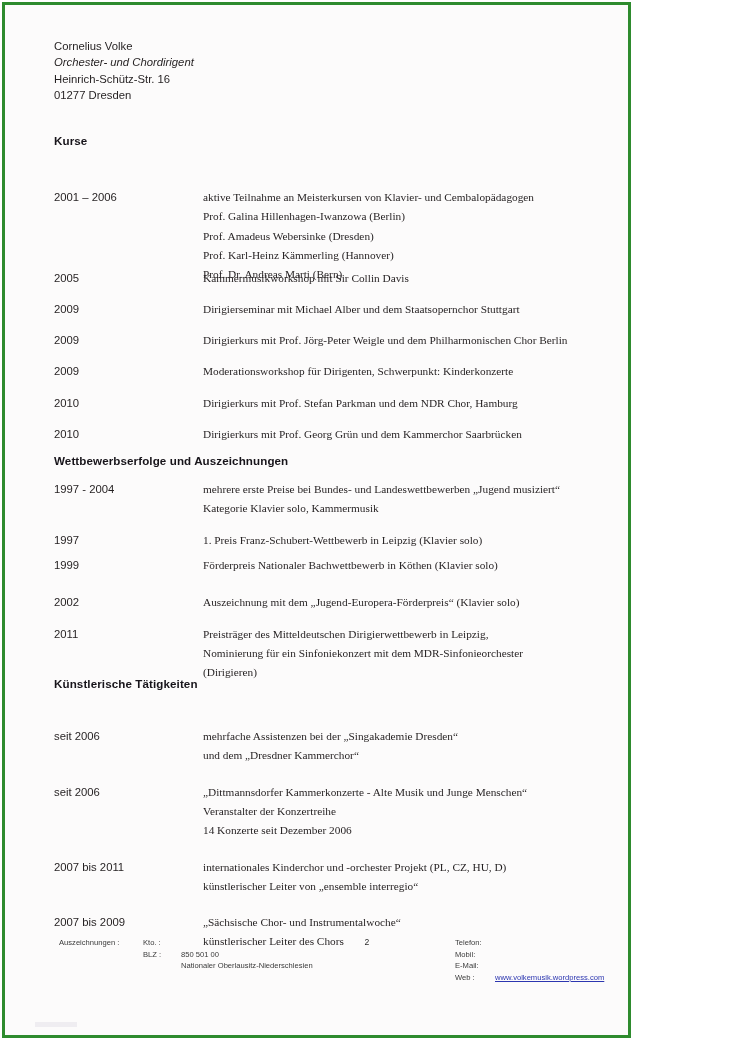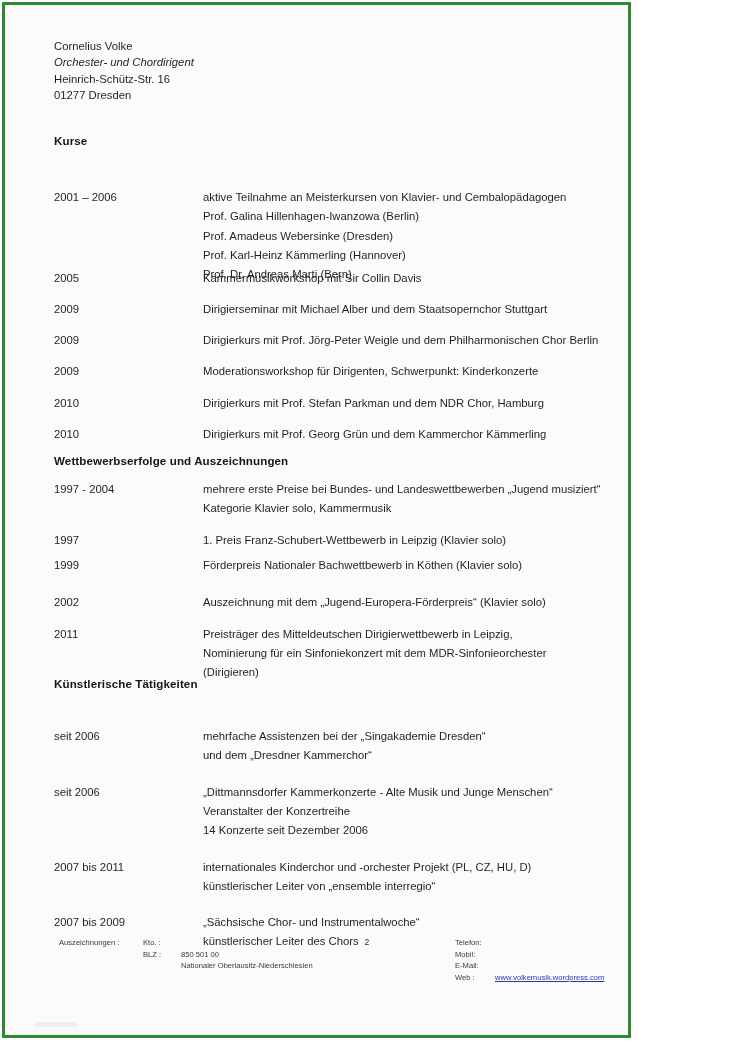--- a/index.html
+++ b/index.html
@@ -72,20 +72,21 @@
   }
   .entry .date {
     position: absolute;
     left: 0;
     top: 0;
     width: 140px;
     white-space: nowrap;
   }
   .entry .body {
     margin-left: 149px;
+    font-family: Liberation Serif, serif;
   }
   .entry .body div {
     white-space: nowrap;
   }
 
   
   .footer {
     position: absolute;
     left: 0;
     top: 929px;
@@ -202,21 +203,21 @@
         </div>
         <div class="entry" style="top: 388.7px;">
           <div class="date">2010</div>
           <div class="body">
             <div>Dirigierkurs mit Prof. Stefan Parkman und dem NDR Chor, Hamburg</div>
           </div>
         </div>
         <div class="entry" style="top: 420px;">
           <div class="date">2010</div>
           <div class="body">
-            <div>Dirigierkurs mit Prof. Georg Grün und dem Kammerchor Kämmerling</div>
+            <div>Dirigierkurs mit Prof. Georg Grün und dem Kammerchor Saarbrücken</div>
           </div>
         </div>
         <div class="entry" style="top: 475px;">
           <div class="date">1997 - 2004</div>
           <div class="body">
             <div>mehrere erste Preise bei Bundes- und Landeswettbewerben „Jugend musiziert“</div>
             <div>Kategorie Klavier solo, Kammermusik</div>
           </div>
         </div>
         <div class="entry" style="top: 525.6px;">

